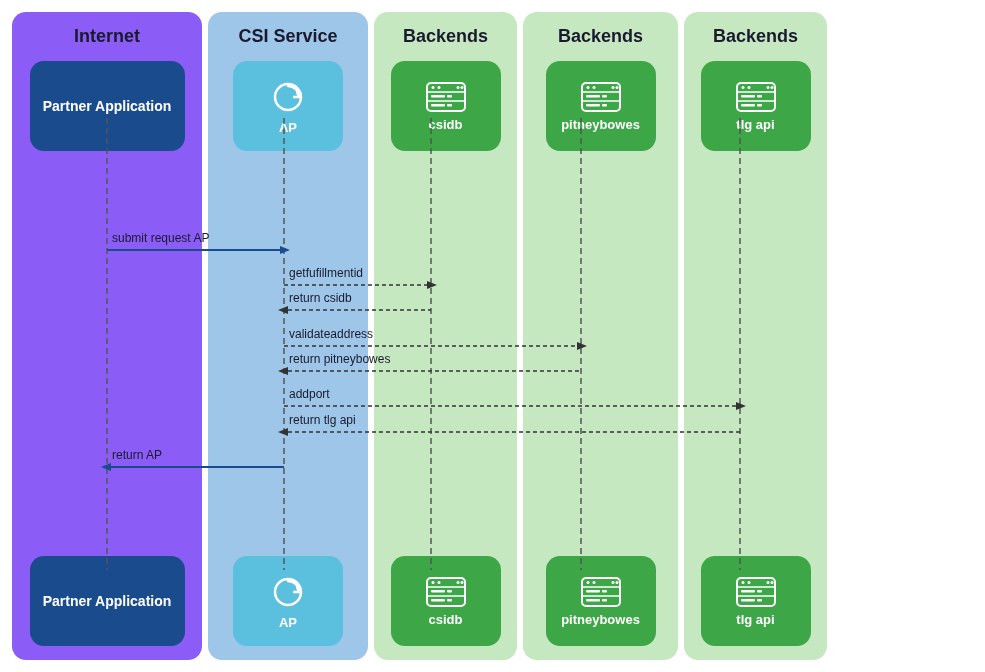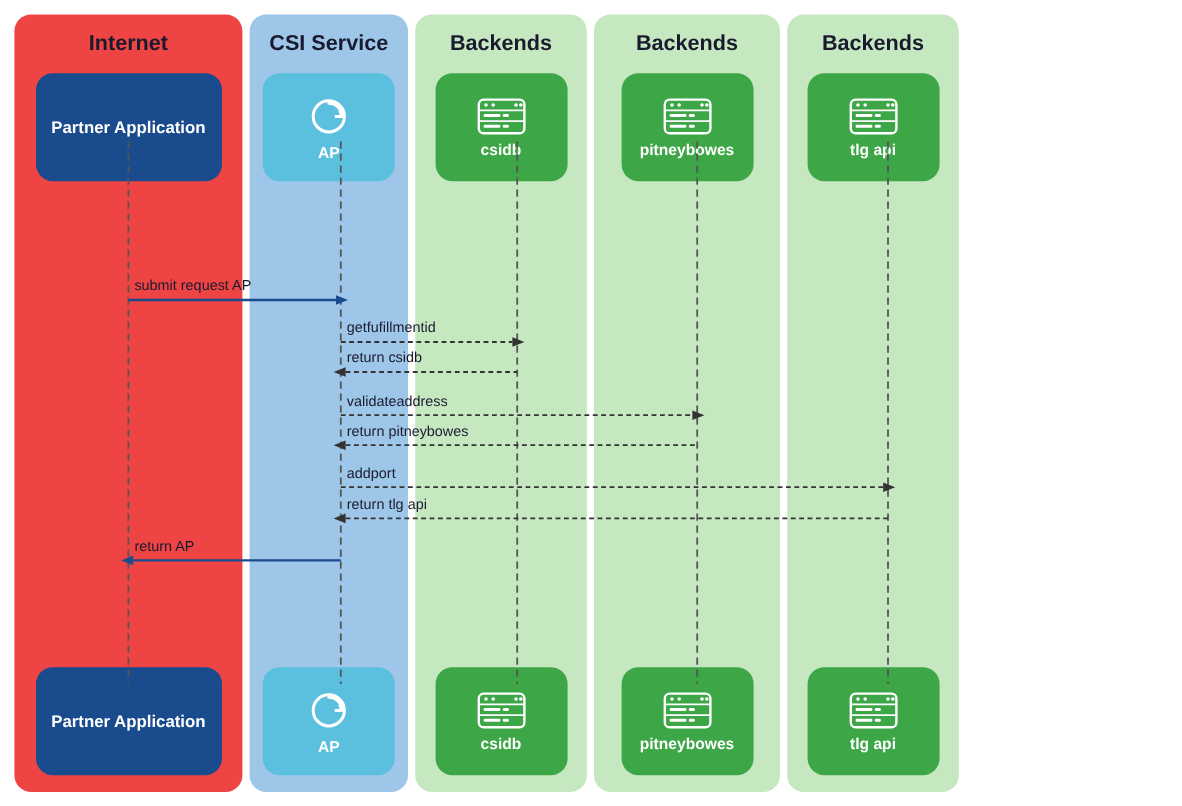--- a/index.html
+++ b/index.html
@@ -12,35 +12,35 @@
       position: relative;
     }
   </style>
 </head>
 <body>
 
 <div style="width:985px; height:672px; position:relative; background:#fff; padding:12px;">
 
   <div style="display:flex; gap:6px; width:961px; height:648px; position:relative;">
 
-    <div style="width:190px; background:#ef4444; border-radius:14px; padding:14px 10px; display:flex; flex-direction:column; align-items:center; position:relative; flex-shrink:0;">
+    <div style="width:190px; background:#8b5cf6; border-radius:14px; padding:14px 10px; display:flex; flex-direction:column; align-items:center; position:relative; flex-shrink:0;">
       <div style="font-size:18px; font-weight:bold; color:#1a1a2e; margin-bottom:14px;">Internet</div>
 
       <div style="background:#1a4b8c; border-radius:14px; width:155px; min-height:90px; display:flex; flex-direction:column; align-items:center; justify-content:center; padding:10px;">
         <div style="font-size:14px; font-weight:bold; color:white; text-align:center;">Partner Application</div>
       </div>
 
       <div style="flex:1;"></div>
 
       <div style="background:#1a4b8c; border-radius:14px; width:155px; min-height:90px; display:flex; flex-direction:column; align-items:center; justify-content:center; padding:10px;">
         <div style="font-size:14px; font-weight:bold; color:white; text-align:center;">Partner Application</div>
       </div>
     </div>
 
-    <div style="width:132px; background:#9ec6e8; border-radius:14px; padding:14px 10px; display:flex; flex-direction:column; align-items:center; position:relative; flex-shrink:0;">
+    <div style="width:160px; background:#9ec6e8; border-radius:14px; padding:14px 10px; display:flex; flex-direction:column; align-items:center; position:relative; flex-shrink:0;">
       <div style="font-size:18px; font-weight:bold; color:#1a1a2e; margin-bottom:14px;">CSI Service</div>
 
       <div style="background:#5bc0de; border-radius:14px; width:110px; min-height:90px; display:flex; flex-direction:column; align-items:center; justify-content:center; padding:8px;">
 
         <svg width="38" height="38" viewBox="0 0 38 38" fill="none">
           <circle cx="19" cy="19" r="13" stroke="white" stroke-width="2.5" fill="none"></circle>
           <path d="M19 8 A11 11 0 0 1 30 19" stroke="white" stroke-width="2.5" fill="none" stroke-linecap="round"></path>
           <polyline points="28,14 30,19 24,19" stroke="white" stroke-width="2.5" fill="none" stroke-linejoin="round"></polyline>
         </svg>
         <div style="font-size:13px; font-weight:bold; color:white; margin-top:4px;">AP</div>

